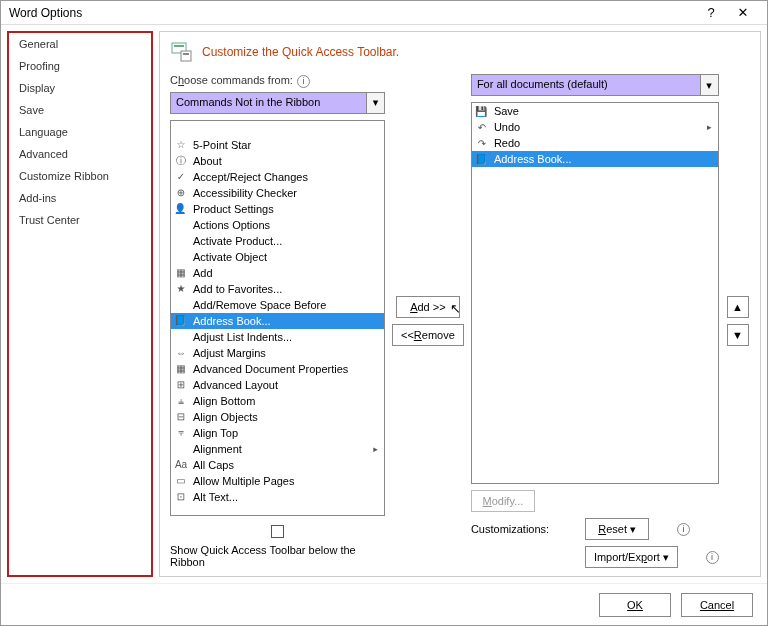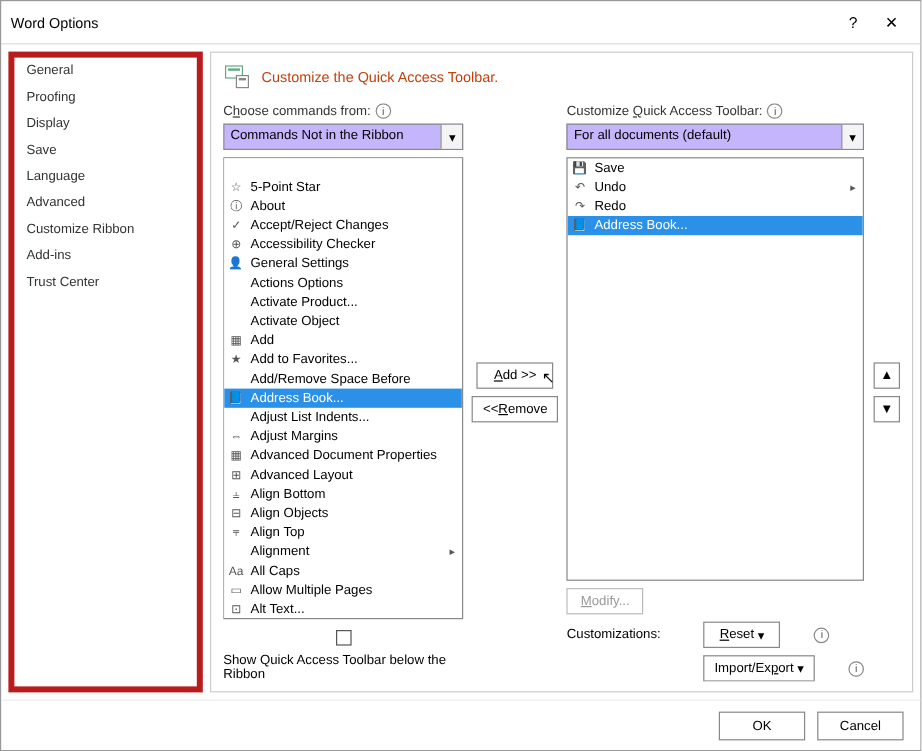--- a/index.html
+++ b/index.html
@@ -1,22 +1,22 @@
 <!DOCTYPE html>
 <html><head>
 <meta charset="utf-8">
 <style>
 * { box-sizing: border-box; font-family: "Segoe UI", Tahoma, sans-serif; font-size: 11px; }
 body { margin: 0; padding: 0; background: #fff; }
 .dialog { width: 768px; height: 626px; border: 1px solid #999; background: #fff; display: flex; flex-direction: column; }
-.titlebar { height: 36px; display: flex; align-items: center; padding: 0 8px; border-bottom: 1px solid #ddd; }
+.titlebar { height: 24px; display: flex; align-items: center; padding: 0 8px; border-bottom: 1px solid #ddd; }
 .titlebar .title { flex: 1; font-size: 12px; }
 .titlebar .btn { width: 32px; text-align: center; cursor: pointer; font-size: 13px; }
 .body { flex: 1; display: flex; padding: 6px; gap: 6px; overflow: hidden; }
-.sidebar { width: 162px; border: 5px solid #b91c1c; background: #fff; }
+.sidebar { width: 146px; border: 2px solid #b91c1c; background: #fff; }
 .sidebar-item { padding: 5px 10px; cursor: pointer; color: #333; }
 .sidebar-item.selected { background: #d4e8f8; border: 1px solid #7ab4e0; margin: -1px; }
 .main { flex: 1; border: 1px solid #ccc; padding: 8px 10px; display: flex; flex-direction: column; overflow: hidden; }
 .header-row { display: flex; align-items: center; gap: 8px; margin-bottom: 10px; }
 .header-icon { width: 24px; height: 24px; display:inline-flex; align-items:center; justify-content:center; }
 .header-text { font-size: 12px; color: #c2410c; }
 .cols { display: flex; gap: 8px; flex: 1; overflow: hidden; }
 .col-left { width: 238px; display: flex; flex-direction: column; }
 .col-mid { width: 70px; display: flex; flex-direction: column; justify-content: center; gap: 6px; align-items: center; }
 .col-right { flex: 1; display: flex; flex-direction: column; position: relative; }
@@ -34,21 +34,21 @@
 .listrow .submenu-arrow { margin-left:auto; margin-right:4px; font-size:9px; color:#555; }
 .btn-std { min-width: 64px; height: 22px; border: 1px solid #888; background:#fff; padding: 2px 8px; cursor:pointer; display:inline-flex; align-items:center; justify-content:center; white-space:nowrap; }
 .btn-std .u { text-decoration: underline; }
 .btn-std.disabled { color:#999; border-color:#bbb; }
 .arrow-btn { width:22px; height:22px; border:1px solid #888; background:#fff; display:flex; align-items:center; justify-content:center; cursor:pointer; }
 .checkbox-row { display:flex; align-items:center; gap:6px; margin-top:8px;flex-direction:column; }
 .checkbox-box { width:13px; height:13px; border:1px solid #555; margin-top:1px; flex-shrink:0; }
 .custom-row { display:flex; align-items:center; gap:24px; margin-top:6px; }
 .custom-row .lbl { width:90px; text-align:left; }
 .footer { height: 42px; display:flex; align-items:center; justify-content:flex-end; gap:10px; padding: 0 14px; border-top:1px solid #eee; }
-.footer .btn-std { min-width:72px; height:24px; }
+.footer .btn-std { min-width:72px; height:24px;text-decoration:underline; }
 .info-icon { display:inline-flex; width:13px; height:13px; border:1px solid #888; border-radius:50%; align-items:center; justify-content:center; font-size:9px; color:#555; margin-left:4px; }
 .sep-text { font-style:normal; }
 </style>
 </head>
 <body>
 
 <div class="dialog">
   <div class="titlebar">
     <span class="title">Word Options</span>
     <span class="btn">?</span>
@@ -101,21 +101,21 @@
               <div class="listrow">
                 <span class="ic">✓</span>
                 <span>Accept/Reject Changes</span>
               </div>
               <div class="listrow">
                 <span class="ic">⊕</span>
                 <span>Accessibility Checker</span>
               </div>
               <div class="listrow">
                 <span class="ic">👤</span>
-                <span>General Settings</span>
+                <span>Product Settings</span>
               </div>
               <div class="listrow">
                 <span class="ic"></span>
                 <span>Actions Options</span>
               </div>
               <div class="listrow">
                 <span class="ic"></span>
                 <span>Activate Product...</span>
               </div>
               <div class="listrow">
@@ -195,21 +195,20 @@
               <span>dd &gt;&gt;</span>
               <span style="position:absolute; right:-2px; top:4px; font-size:13px;">↖</span>
             </div>
           <div class="btn-std">
               <span>&lt;&lt; </span>
               <span class="u">R</span>
               <span>emove</span>
             </div>
         </div>
         <div class="col-right">
-          <div class="label-line"><span>Customize </span><span class="u">Q</span><span>uick Access Toolbar:</span><span class="info-icon">i</span></div>
           <div class="combo">
             <span class="txt">For all documents (default)</span>
             <span class="arrow">▾</span>
           </div>
           <div class="listbox" id="right-list">
               <div class="listrow">
                 <span class="ic">💾</span>
                 <span>Save</span>
               </div>
               <div class="listrow">

